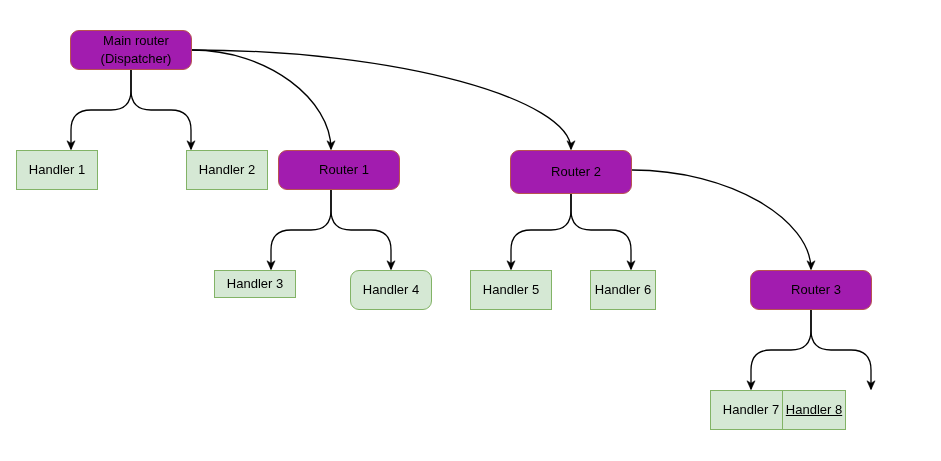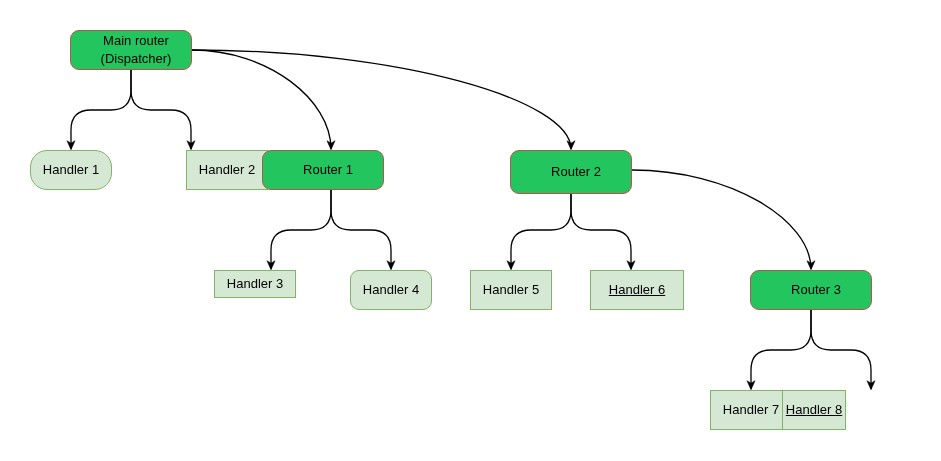--- a/index.html
+++ b/index.html
@@ -29,21 +29,21 @@
     align-items: center;
     justify-content: center;
     text-align: center;
     font-size: 13px;
     line-height: 18px;
     color: #000000;
     white-space: pre-line;
     box-sizing: border-box;
   }
   .node.router {
-    background: #22c55e;
+    background: #a21caf;
     border: 1.4px solid #b85450;
     border-radius: 9px;
     padding-left: 10px;
   }
   .node.handler {
     background: #d5e8d4;
     border: 1.4px solid #82b366;
   }
 </style>
 </head>
@@ -65,25 +65,25 @@
       <path d="M 331 190 L 331 210 Q 331 230 351 230 L 371 230 Q 391 230 391 250 L 391 269" fill="none" stroke="#000000" stroke-width="1.3" marker-end="url(#arrowhead)"></path>
       <path d="M 571 190 L 571 210 Q 571 230 551 230 L 531 230 Q 511 230 511 250 L 511 269" fill="none" stroke="#000000" stroke-width="1.3" marker-end="url(#arrowhead)"></path>
       <path d="M 571 190 L 571 210 Q 571 230 591 230 L 611 230 Q 631 230 631 250 L 631 269" fill="none" stroke="#000000" stroke-width="1.3" marker-end="url(#arrowhead)"></path>
       <path d="M 632 170 C 730.45 170 811 220 811 269" fill="none" stroke="#000000" stroke-width="1.3" marker-end="url(#arrowhead)"></path>
       <path d="M 811 310 L 811 330 Q 811 350 791 350 L 771 350 Q 751 350 751 370 L 751 389" fill="none" stroke="#000000" stroke-width="1.3" marker-end="url(#arrowhead)"></path>
       <path d="M 811 310 L 811 330 Q 811 350 831 350 L 851 350 Q 871 350 871 370 L 871 389" fill="none" stroke="#000000" stroke-width="1.3" marker-end="url(#arrowhead)"></path>
     </svg>
 
   <div class="node router" style="left: 70px; top: 30px; width: 122px; height: 40px;">Main router
 (Dispatcher)</div>
-  <div class="node handler" style="left: 30px; top: 150px; width: 82px; height: 40px; border-radius: 17px;">Handler 1</div>
+  <div class="node handler" style="left: 16px; top: 150px; width: 82px; height: 40px;">Handler 1</div>
   <div class="node handler" style="left: 150px; top: 150px; width: 82px; height: 40px; margin-left: 36px;">Handler 2</div>
-  <div class="node router" style="left: 262px; top: 150px; width: 122px; height: 40px;">Router 1</div>
+  <div class="node router" style="left: 278px; top: 150px; width: 122px; height: 40px;">Router 1</div>
   <div class="node router" style="left: 510px; top: 150px; width: 122px; height: 44px;">Router 2</div>
   <div class="node handler" style="left: 214px; top: 270px; width: 82px; height: 28px;">Handler 3</div>
   <div class="node handler" style="left: 350px; top: 270px; width: 82px; height: 40px; border-radius: 9px;">Handler 4</div>
   <div class="node handler" style="left: 470px; top: 270px; width: 82px; height: 40px;">Handler 5</div>
-  <div class="node handler" style="left: 590px; top: 270px; width: 94px; height: 40px; text-decoration: underline;">Handler 6</div>
+  <div class="node handler" style="left: 590px; top: 270px; width: 66px; height: 40px;">Handler 6</div>
   <div class="node router" style="left: 750px; top: 270px; width: 122px; height: 40px;">Router 3</div>
   <div class="node handler" style="left: 710px; top: 390px; width: 82px; height: 40px; text-align: right;">Handler 7</div>
   <div class="node handler" style="left: 782px; top: 390px; width: 64px; height: 40px; text-decoration: underline;">Handler 8</div>
 
 </div>
 
 </body></html>

